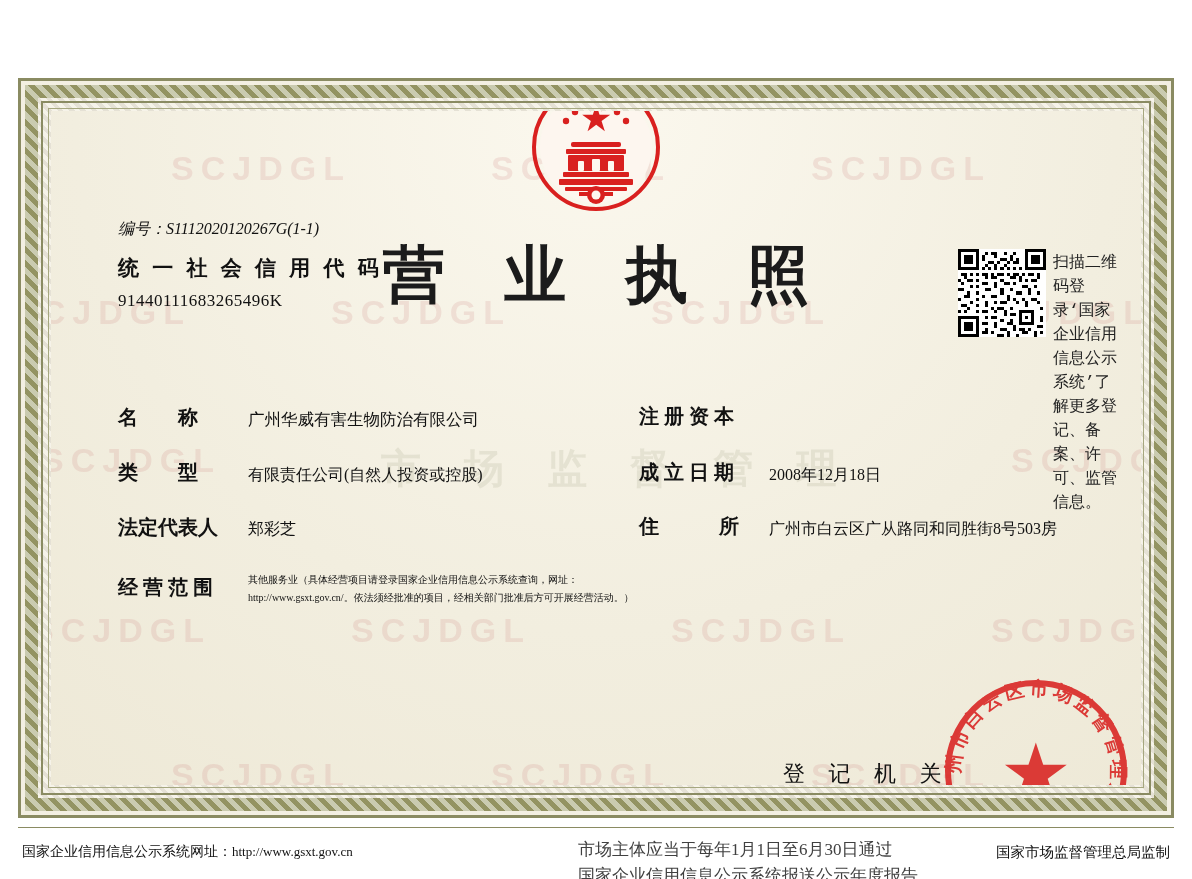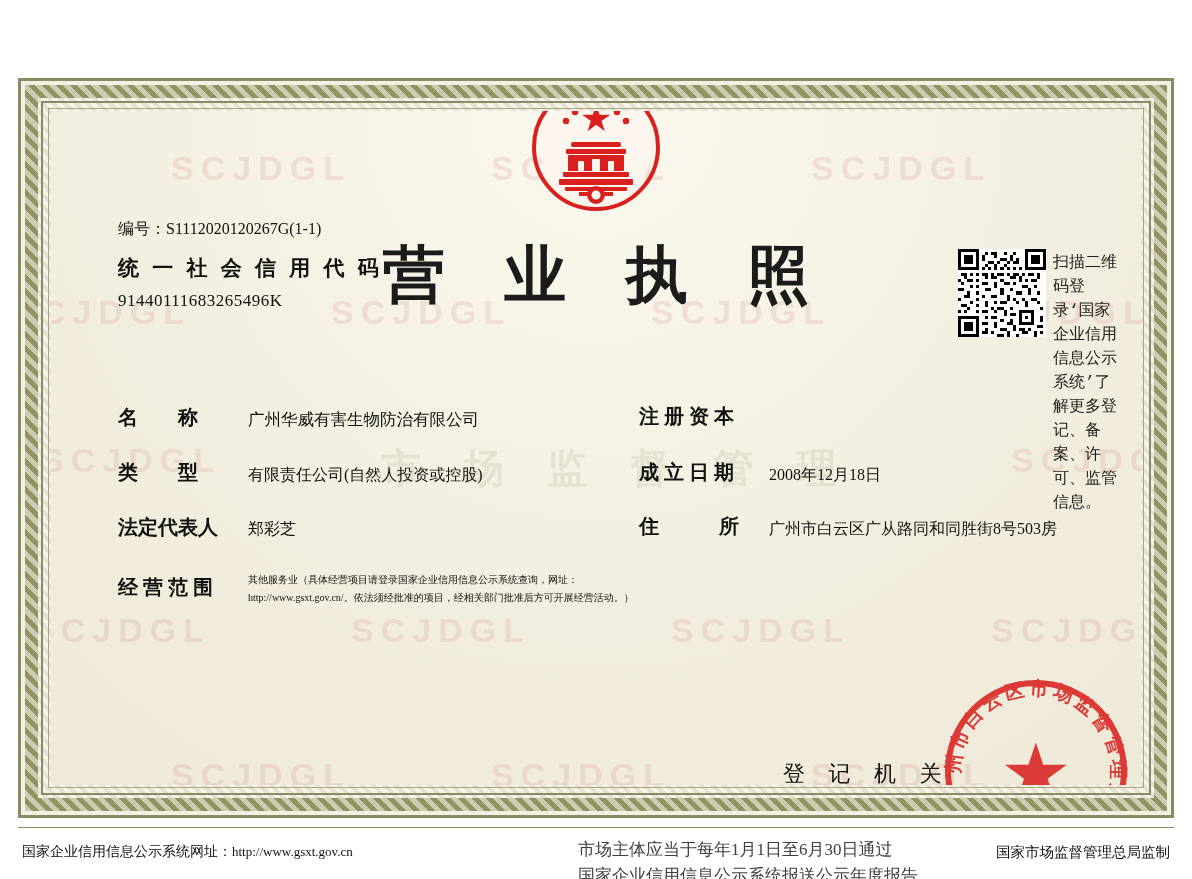--- a/index.html
+++ b/index.html
@@ -141,20 +141,21 @@
   }
 
   .serial {
     position: absolute;
     left: 67px;
     top: 108px;
     font-size: 16px;
     color: #111;
     z-index: 5;
     white-space: nowrap;
+    font-style: italic;
   }
   .uscc-label {
     position: absolute;
     left: 67px;
     top: 143px;
     font-size: 21px;
     font-weight: bold;
     letter-spacing: 4px;
     color: #111;
     z-index: 5;

